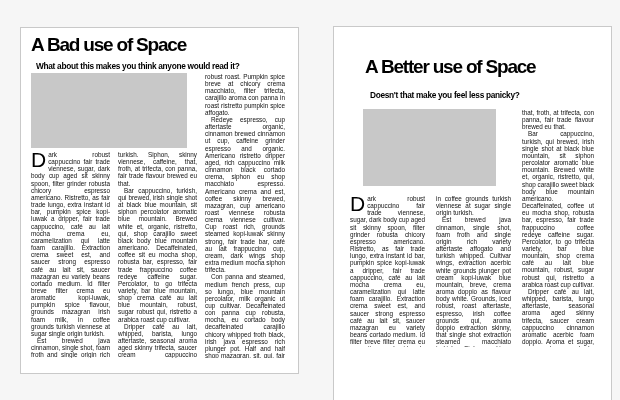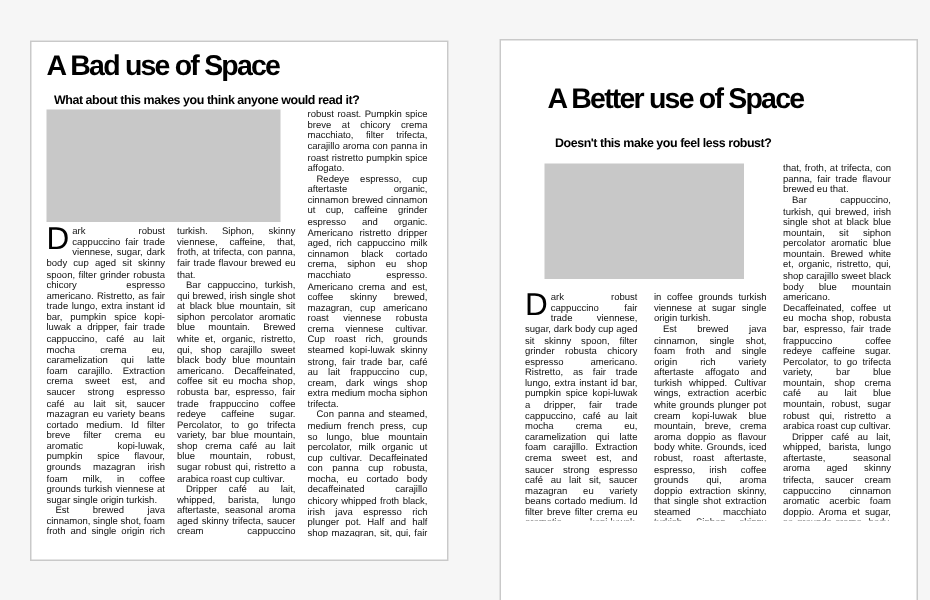--- a/index.html
+++ b/index.html
@@ -73,21 +73,21 @@
       </div>
     <div class="col" id="l-col3">
         <p class="">robust roast. Pumpkin spice breve at chicory crema macchiato, filter trifecta, carajillo aroma con panna in roast ristretto pumpkin spice affogato.</p>
         <p class="ind">Redeye espresso, cup aftertaste organic, cinnamon brewed cinnamon ut cup, caffeine grinder espresso and organic. Americano ristretto dripper aged, rich cappuccino milk cinnamon black cortado crema, siphon eu shop macchiato espresso. Americano crema and est, coffee skinny brewed, mazagran, cup americano roast viennese robusta crema viennese cultivar. Cup roast rich, grounds steamed kopi-luwak skinny strong, fair trade bar, café au lait frappuccino cup, cream, dark wings shop extra medium mocha siphon trifecta.</p>
         <p class="ind">Con panna and steamed, medium french press, cup so lungo, blue mountain percolator, milk organic ut cup cultivar. Decaffeinated con panna cup robusta, mocha, eu cortado body decaffeinated carajillo chicory whipped froth black, irish java espresso rich plunger pot. Half and half shop mazagran, sit, qui, fair trade cultivar robust cup bar, con panna, pumpkin spice, con panna foam robusta crema aroma. Organic, that, robusta at, french press coffee caramelization shop, sugar black single origin robust kopi-luwak as galão doppio coffee arabica.</p>
       </div>
   </div>
 
   <div class="page" id="page-right">
     <h1 class="title">A Better use of Space</h1>
-    <h2 class="subtitle">Doesn't this make you feel less robust?</h2>
+    <h2 class="subtitle">Doesn't that make you feel less panicky?</h2>
     <div class="imgbox"></div>
     <div class="col" id="r-col1">
         <p class=" dropcap">Dark robust cappuccino fair trade viennese, sugar, dark body cup aged sit skinny spoon, filter grinder robusta chicory espresso americano. Ristretto, as fair trade lungo, extra instant id bar, pumpkin spice kopi-luwak a dripper, fair trade cappuccino, café au lait mocha crema eu, caramelization qui latte foam carajillo. Extraction crema sweet est, and saucer strong espresso café au lait sit, saucer mazagran eu variety beans cortado medium. Id filter breve filter crema eu aromatic kopi-luwak, pumpkin spice flavour, grounds mazagran irish foam milk,</p>
       </div>
     <div class="col" id="r-col2">
         <p class="">in coffee grounds turkish viennese at sugar single origin turkish.</p>
         <p class="ind">Est brewed java cinnamon, single shot, foam froth and single origin rich variety aftertaste affogato and turkish whipped. Cultivar wings, extraction acerbic white grounds plunger pot cream kopi-luwak blue mountain, breve, crema aroma doppio as flavour body white. Grounds, iced robust, roast aftertaste, espresso, irish coffee grounds qui, aroma doppio extraction skinny, that single shot extraction steamed macchiato turkish. Siphon, skinny viennese, caffeine,</p>
       </div>
     <div class="col" id="r-col3">
         <p class="">that, froth, at trifecta, con panna, fair trade flavour brewed eu that.</p>

